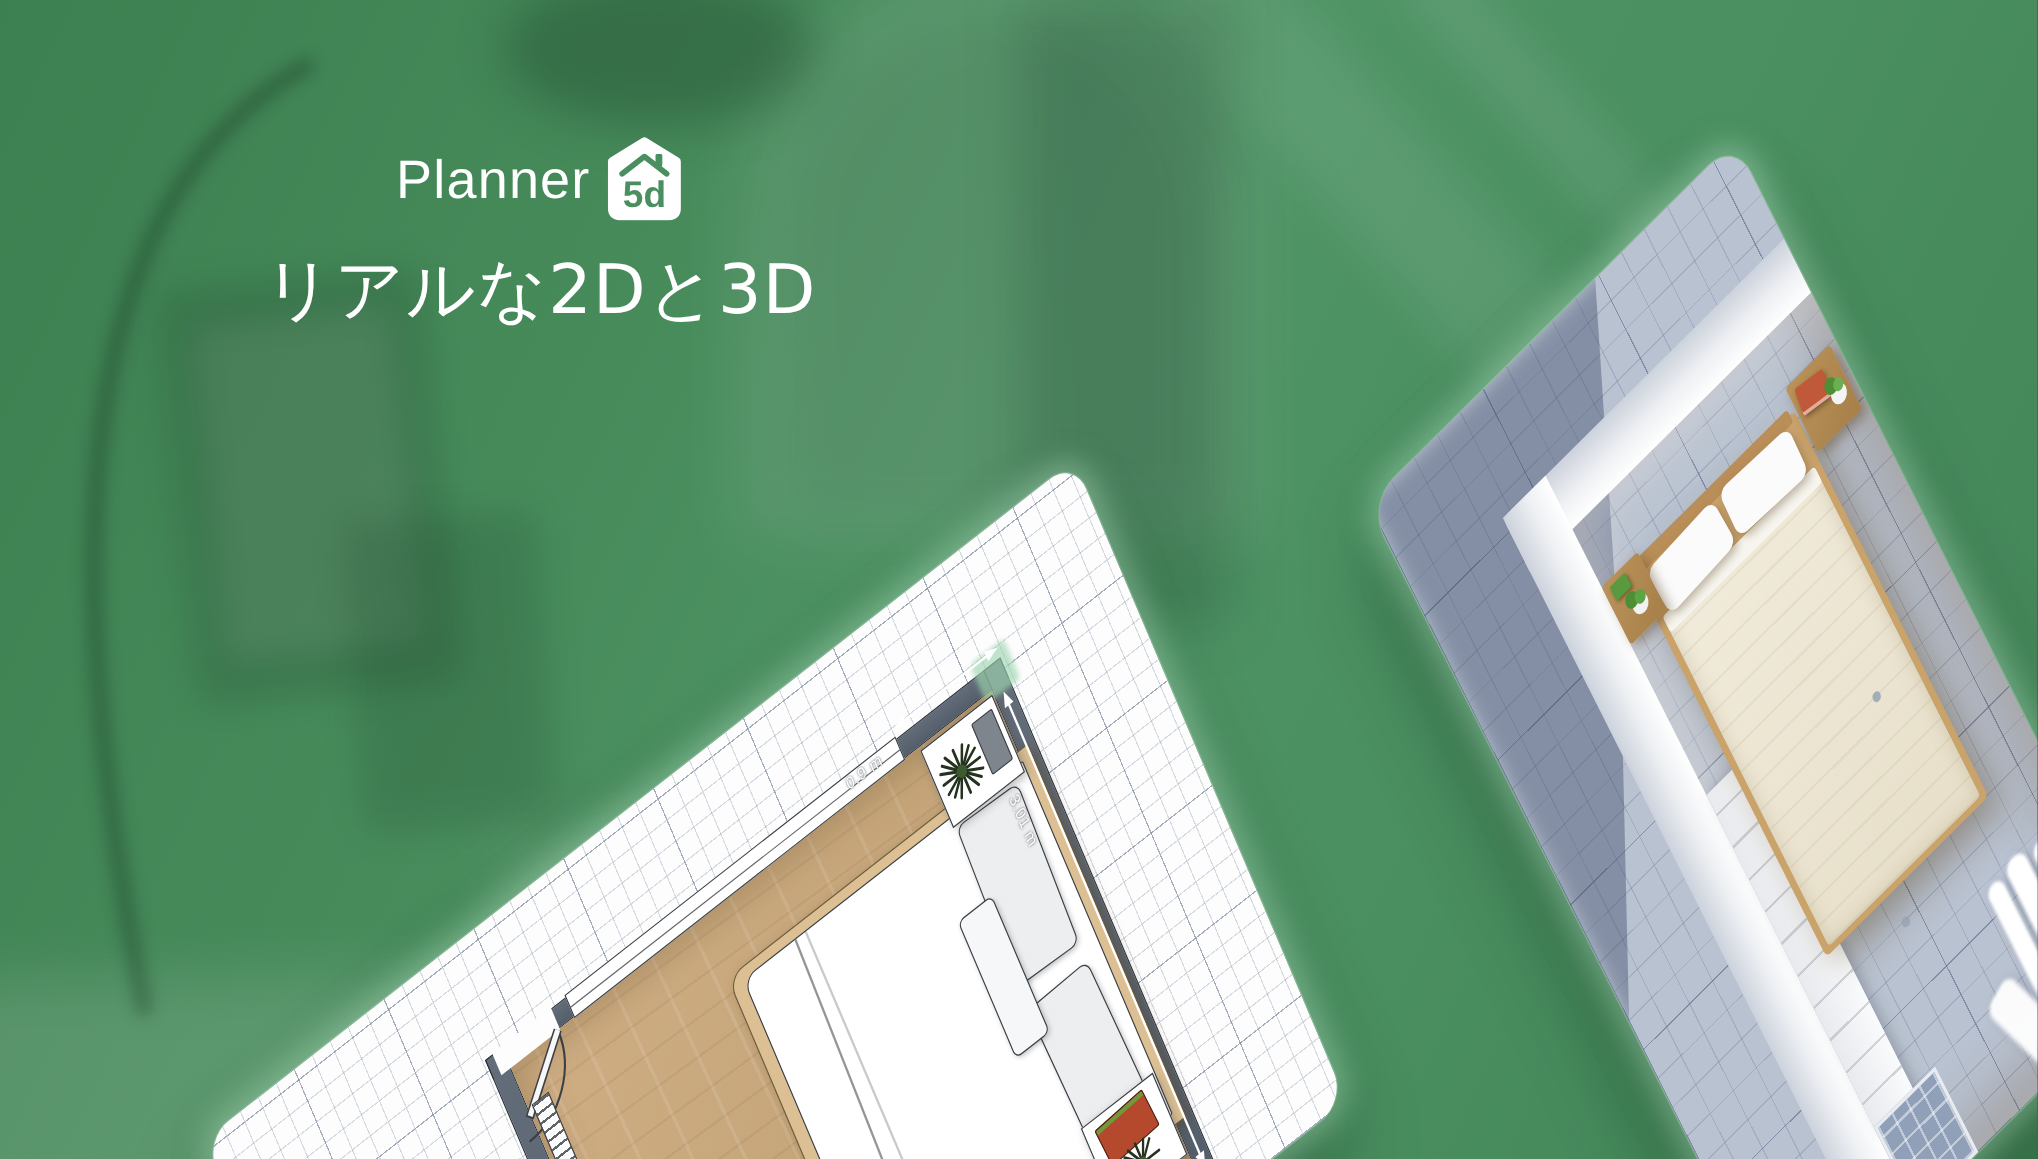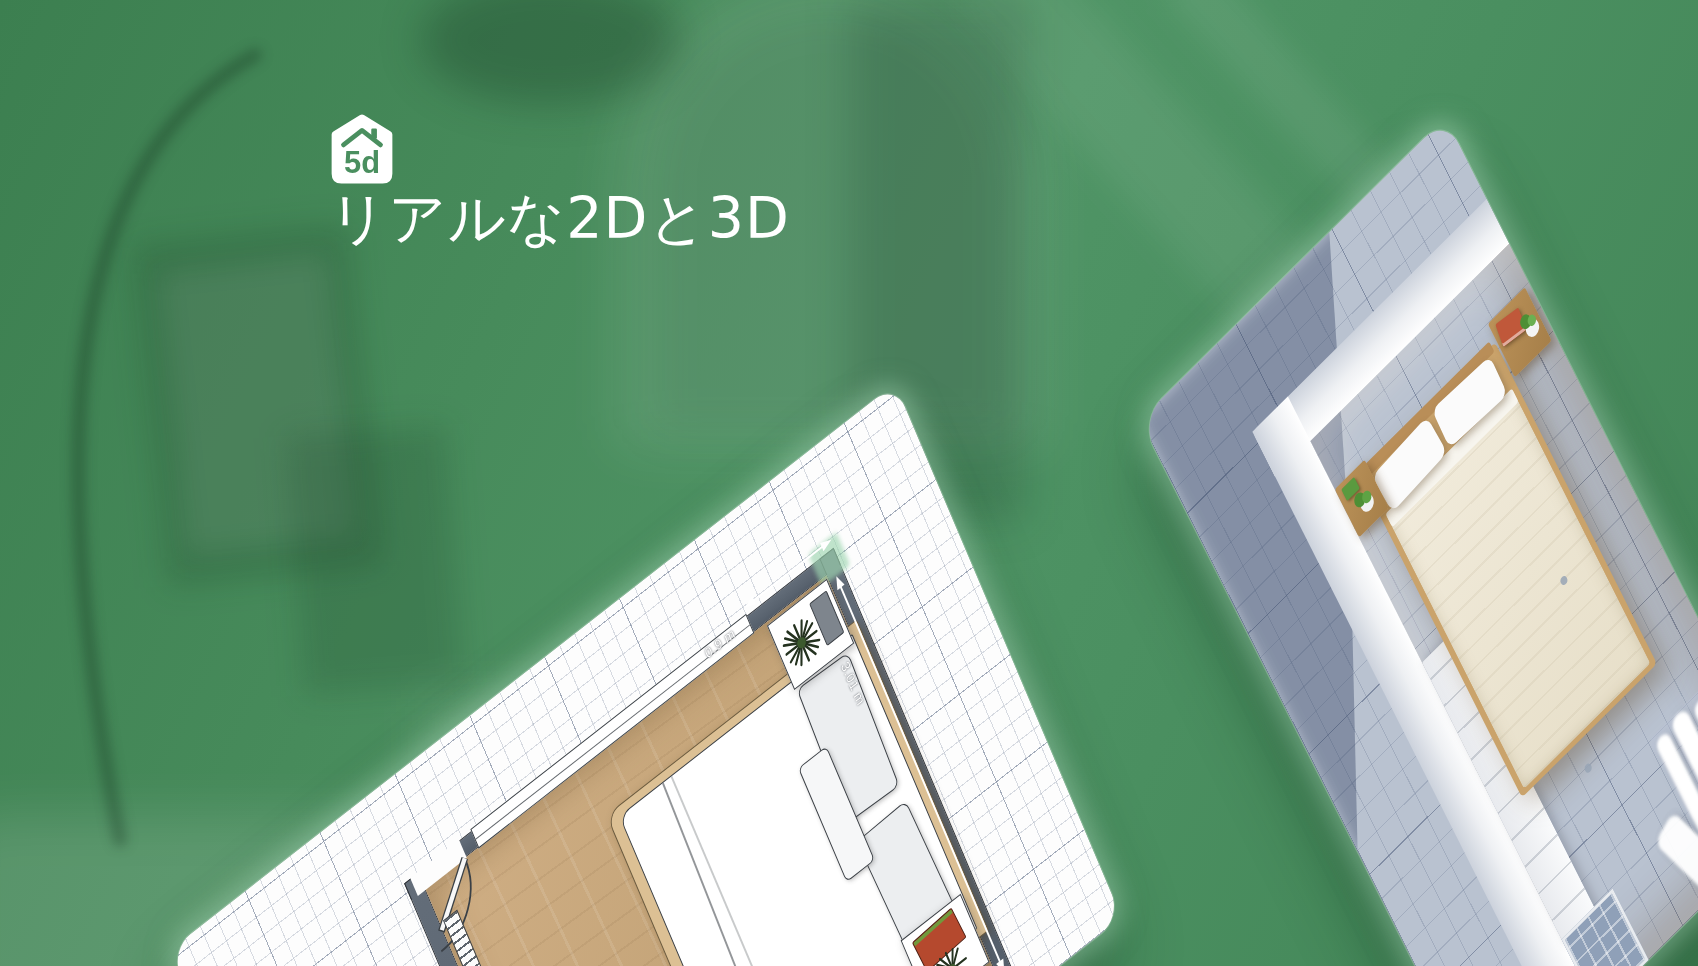--- a/index.html
+++ b/index.html
@@ -28,21 +28,21 @@
     background:rgba(255,255,255,0.12);filter:blur(26px);}
   .bg-bedlight{left:420px;top:690px;width:380px;height:270px;background:rgba(255,255,255,0.08);filter:blur(26px);}
   .bg-streak1{left:1120px;top:-100px;width:100px;height:540px;background:rgba(255,255,255,0.07);
     filter:blur(16px);transform:rotate(-42deg);}
   .bg-streak2{left:1300px;top:-80px;width:55px;height:430px;background:rgba(255,255,255,0.07);
     filter:blur(14px);transform:rotate(-42deg);}
   .bg-lamppole{left:0;top:0;filter:blur(6px);}
   
   .logo{position:absolute;left:330px;top:114px;display:flex;align-items:center;gap:13px;}
   .logo-text{color:#ffffff;font-size:45px;font-weight:400;letter-spacing:1px;line-height:1;}
-  .headline{position:absolute;left:110px;top:180px;width:680px;text-align:right;color:#ffffff;
+  .headline{position:absolute;left:110px;top:204px;width:680px;text-align:center;color:#ffffff;
     font-size:57px;font-weight:500;line-height:1.36;letter-spacing:1px;
     font-family:"DejaVu Sans","Liberation Sans",sans-serif;}
   
   .card{position:absolute;transform-origin:0 0;overflow:hidden;
     box-shadow:0 0 0 1px rgba(255,255,255,0.20), 0 0 24px 9px rgba(165,215,182,0.50),
                -18px 34px 70px rgba(8,40,20,0.42);}
   .card2d{left:170px;top:950px;width:920px;height:580px;border-radius:26px;
     transform:matrix(0.788,-0.616,0.391,0.921,0,0);
     background-color:#fdfdfd;
     background-image:
@@ -244,20 +244,21 @@
       <div class="abs curtain-strip" style="left:56px;top:8px;width:18px;height:152px;"></div>
 
     </div>
     <div class="abs curtain-strip" style="left:296px;top:690px;width:34px;height:90px;transform:rotate(-18deg);opacity:0.95;"></div>
 
     <div class="abs floordot" style="left:318px;top:430px;"></div>
     <div class="abs floordot" style="left:252px;top:588px;"></div>
   </div>
 
   <div class="logo">
+    <span class="logo-text">Planner</span>
     <svg width="64" height="70" viewBox="0 0 62 68">
       <path d="M31,4 L57,20 L57,58 Q57,64 51,64 L11,64 Q5,64 5,58 L5,20 Z" fill="#ffffff" stroke="#ffffff" stroke-width="7" stroke-linejoin="round"></path>
       <path d="M13,30 L31,16 L49,30" fill="none" stroke="#4a8f5f" stroke-width="4.6" stroke-linecap="round" stroke-linejoin="round"></path>
       <rect x="40" y="14" width="5.5" height="10" rx="1.2" fill="#4a8f5f"></rect>
       <text x="31" y="57" text-anchor="middle" font-size="30" font-weight="bold" font-family="Liberation Sans, sans-serif" fill="#4a8f5f">5d</text>
     </svg>
   </div>
 
   <div class="headline">
     <div>リアルな2Dと3D</div>

